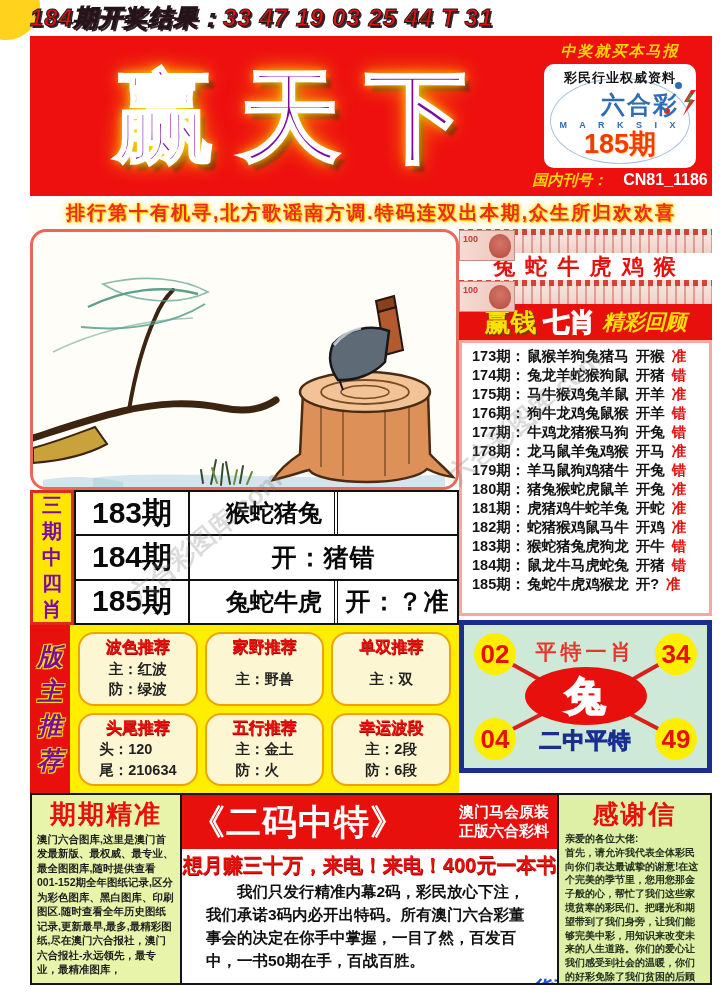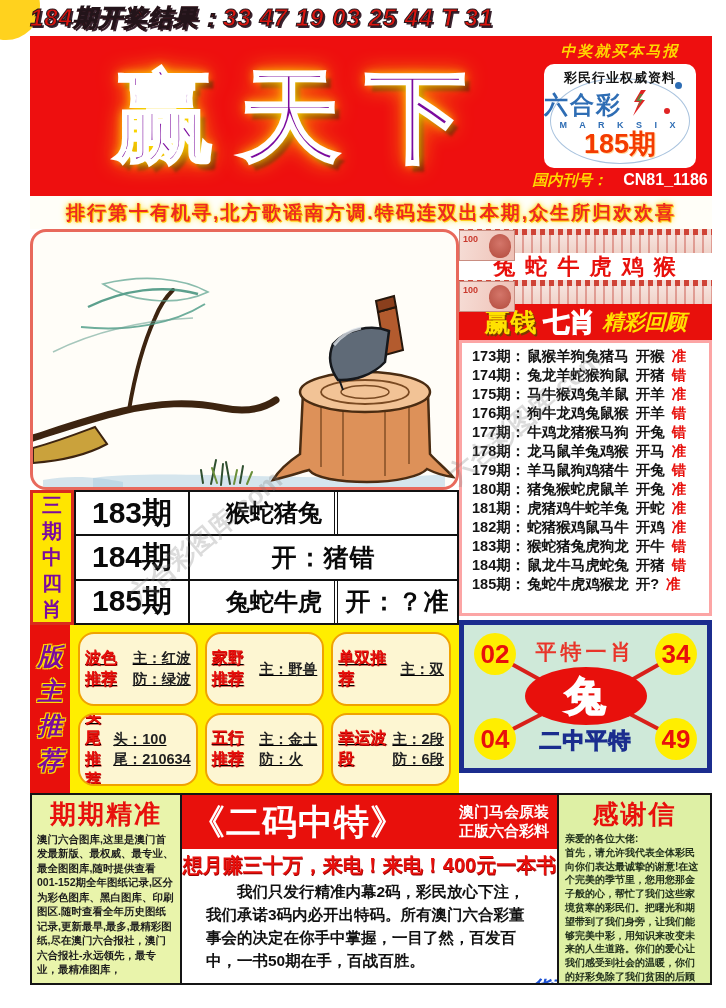--- a/index.html
+++ b/index.html
@@ -26,21 +26,21 @@
     text-shadow:0 0 10px #ffe100,0 0 22px #ffd000,6px 7px 3px rgba(60,25,5,.6);
   }
   .mast-right{width:168px;display:flex;flex-direction:column;align-items:center;justify-content:space-between;padding:2px 0;}
   .mast-slogan{color:#ffd700;font-weight:bold;font-style:italic;font-size:15px;letter-spacing:2px;
     font-family:"DejaVu Serif","Liberation Serif",serif;white-space:nowrap;}
   .logo-box{width:152px;height:104px;background:#ffffff;border-radius:10px;position:relative;text-align:center;padding-top:5px;box-sizing:border-box;}
   .logo-circle{position:absolute;left:6px;top:14px;width:138px;height:84px;border:1px solid #a9c3de;border-radius:50%;}
   .logo-dot-b{position:absolute;right:14px;top:18px;width:7px;height:7px;border-radius:50%;background:#2e6db4;}
   .logo-dot-r{position:absolute;right:26px;top:44px;width:6px;height:6px;border-radius:50%;background:#e02424;}
   .authority{position:relative;font-size:13px;font-weight:bold;color:#141414;letter-spacing:1px;}
-  .logo-row{position:relative;display:flex;align-items:center;justify-content:flex-start;gap:10px;margin-top:2px;}
+  .logo-row{position:relative;display:flex;align-items:center;justify-content:flex-end;gap:3px;margin-top:2px;}
   .logo-name{color:#2e6db4;font-weight:bold;font-size:24px;letter-spacing:2px;}
   .bolt{display:inline-block;}
   .marksix{position:relative;color:#2e6db4;font-size:9px;font-weight:bold;letter-spacing:5px;margin-top:-1px;}
   .logo-issue{position:relative;color:#f43b00;font-weight:bold;font-size:27px;line-height:1.05;
     text-shadow:1px 1px 0 #ffd9a0;}
   .issn-line{display:flex;align-items:baseline;gap:16px;white-space:nowrap;}
   .issn-label{color:#ffd700;font-weight:bold;font-style:italic;font-size:15px;font-family:"DejaVu Serif","Liberation Serif",serif;}
   .issn-value{color:#ffffff;font-size:16px;font-weight:bold;}
 
   
@@ -77,21 +77,21 @@
 
   
   .recommend{height:168px;display:flex;}
   .rec-side{width:40px;background:#e8100c;display:flex;flex-direction:column;align-items:center;justify-content:center;gap:2px;}
   .rec-side span{
     color:#7b0a9e;font-weight:bold;font-style:italic;font-size:25px;line-height:1.3;
     font-family:"DejaVu Serif","Liberation Serif",serif;
     text-shadow:1px 1px 0 #ffe100,-1px -1px 0 #ffe100,1px -1px 0 #ffe100,-1px 1px 0 #ffe100;
   }
   .rec-main{flex:1;background:#ffee00;display:grid;grid-template-columns:1fr 1fr 1fr;grid-template-rows:1fr 1fr;gap:7px;padding:7px 8px;box-sizing:border-box;}
-  .rec-box{background:#fdf6d2;border:2.5px solid #f0a202;border-radius:16px;padding:9px 5px;display:flex;align-items:center;box-sizing:border-box;overflow:hidden;text-decoration:underline;}
+  .rec-box{background:#fdf6d2;border:2.5px solid #f0a202;border-radius:16px;padding:3px 5px;display:flex;flex-direction:column;align-items:center;box-sizing:border-box;overflow:hidden;}
   .rec-title{color:#e8100c;font-weight:bold;font-size:16px;text-shadow:.5px .5px 0 #a00;}
   .rec-lines{flex:1;display:flex;flex-direction:column;justify-content:center;align-items:flex-start;}
   .rec-lines div{font-size:14.5px;font-weight:bold;color:#222;line-height:1.4;white-space:nowrap;}
 
   
   .money-strip{position:relative;height:24px;
     background:
       repeating-linear-gradient(90deg,#cf4437 0 5px,#f2ddd7 5px 9px) 0 0/100% 6px no-repeat,
       repeating-linear-gradient(90deg,rgba(205,95,84,.5) 0 2px,rgba(0,0,0,0) 2px 9px) 0 6px/100% 28px no-repeat,
       linear-gradient(#f9e9e4,#efd2c9);
@@ -290,21 +290,21 @@
           <div class="rec-box">
             <div class="rec-title">单双推荐</div>
             <div class="rec-lines">
                 <div>主：双</div>
                 <div></div>
               </div>
           </div>
           <div class="rec-box">
             <div class="rec-title">头尾推荐</div>
             <div class="rec-lines">
-                <div>头：100</div>
+                <div>头：120</div>
                 <div>尾：210634</div>
               </div>
           </div>
           <div class="rec-box">
             <div class="rec-title">五行推荐</div>
             <div class="rec-lines">
                 <div>主：金土</div>
                 <div>防：火</div>
               </div>
           </div>

